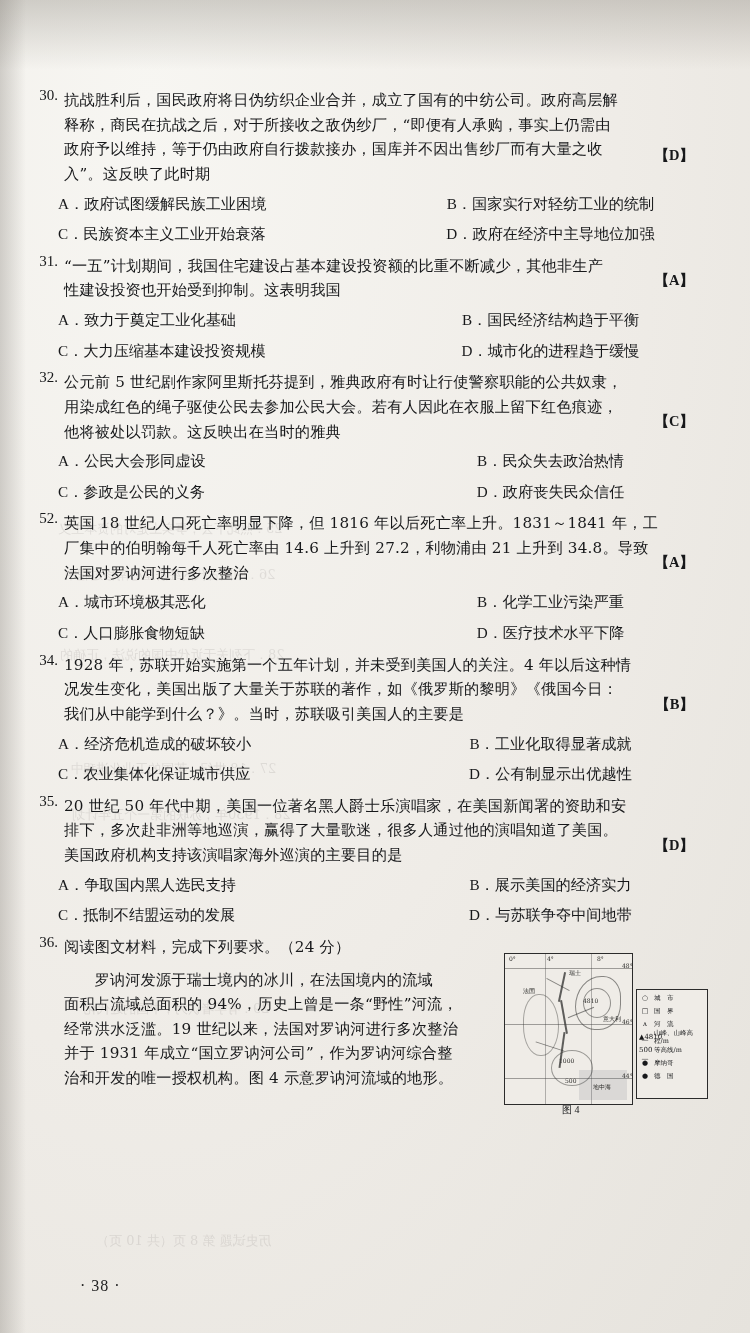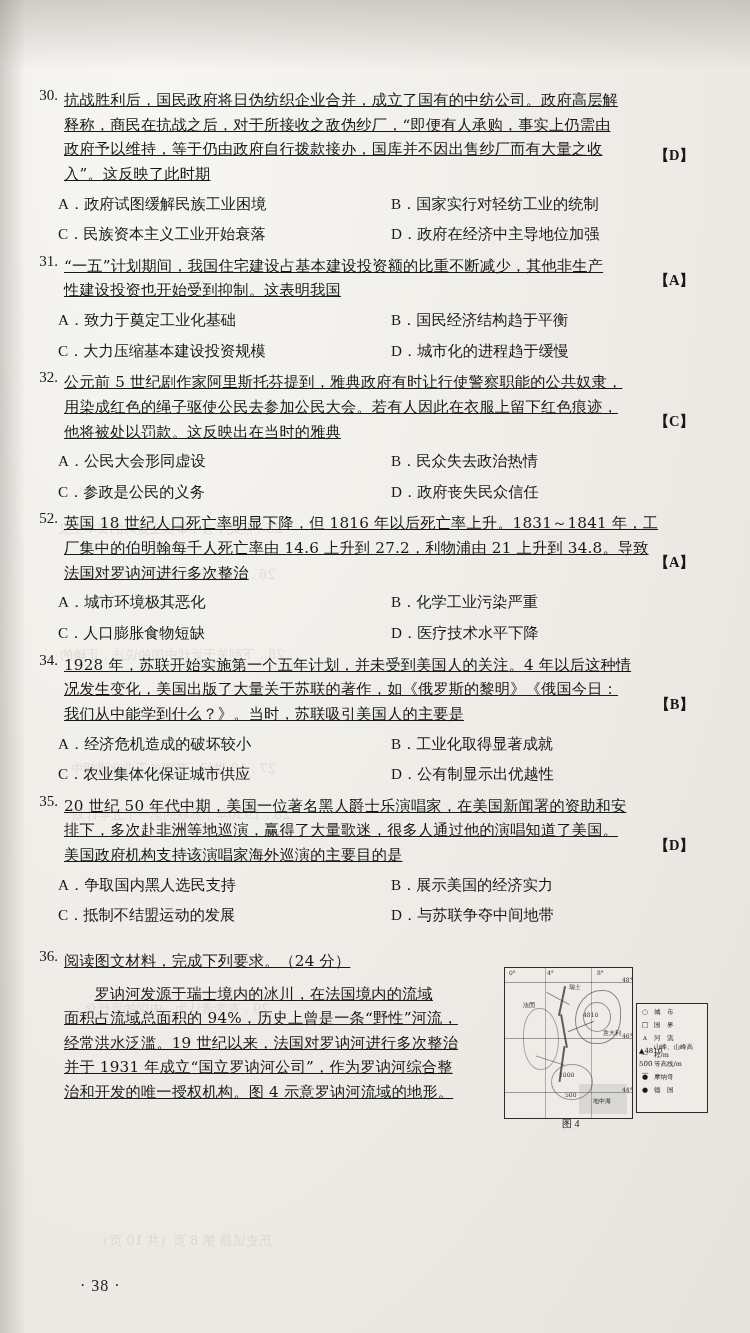--- a/index.html
+++ b/index.html
@@ -29,31 +29,31 @@
     color:#17181a;
     font-size:15.2px;
     line-height:1.0;
   }
   .q{ position:relative; margin-bottom:4px; }
   .qhead{ display:flex; align-items:flex-start; }
   .qnum{
     width:34px; flex:0 0 34px; text-align:right; padding-right:6px;
     font-family:"Liberation Serif", serif; font-size:15px;
   }
-  .qbody{ flex:1 1 auto;text-decoration:underline; }
+  .qbody{ flex:1 1 auto; }
   .line{ line-height:1.62; letter-spacing:.2px; }
   .ans{
     position:absolute; right:2px;
     font-family:"Liberation Serif", serif;
     font-weight:bold; font-size:14.5px; letter-spacing:0px;
   }
   .opts{ margin-top:2px; }
   .optrow{ display:flex; line-height:1.95; padding-left:34px; }
   .opt{ flex:0 0 50%; }
-  .opt.second{ padding-left:14px; }
+  .opt.second{ padding-left:14px;text-align:center; }
   .olabel{ font-family:"Liberation Serif", serif; }
   
   .q36 .qbody{ position:relative; }
   .indent{ text-indent:2em; }
   .figwrap{
     position:absolute; right:-8px; top:18px; width:200px;
   }
   .figbox{
     width:127px; height:150px; border:1px solid #2b2b2b; background:#efece7;
     position:relative; overflow:hidden;
@@ -226,21 +226,21 @@
           <div class="opt"><span class="olabel">A．</span><span>争取国内黑人选民支持</span></div>
           <div class="opt second"><span class="olabel">B．</span><span>展示美国的经济实力</span></div>
         </div>
         <div class="optrow">
           <div class="opt"><span class="olabel">C．</span><span>抵制不结盟运动的发展</span></div>
           <div class="opt second"><span class="olabel">D．</span><span>与苏联争夺中间地带</span></div>
         </div>
       </div>
     </div>
 
-    <div class="q q36" style="margin-top:18px;">
+    <div class="q q36" style="margin-top:4px;">
       <div class="qhead">
         <div class="qnum">36.</div>
         <div class="qbody">
           <div class="line">阅读图文材料，完成下列要求。（24 分）</div>
           <div style="width:470px; margin-top:8px;">
             <div class="line indent">罗讷河发源于瑞士境内的冰川，在法国境内的流域</div>
             <div class="line">面积占流域总面积的 94%，历史上曾是一条“野性”河流，</div>
             <div class="line">经常洪水泛滥。19 世纪以来，法国对罗讷河进行多次整治</div>
             <div class="line">并于 1931 年成立“国立罗讷河公司”，作为罗讷河综合整</div>
             <div class="line">治和开发的唯一授权机构。图 4 示意罗讷河流域的地形。</div>

